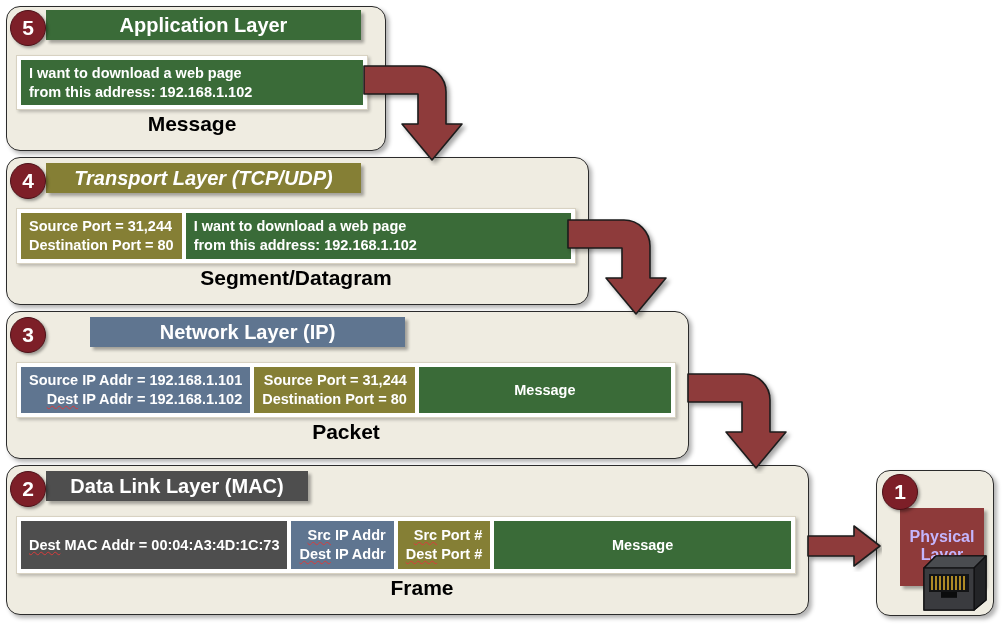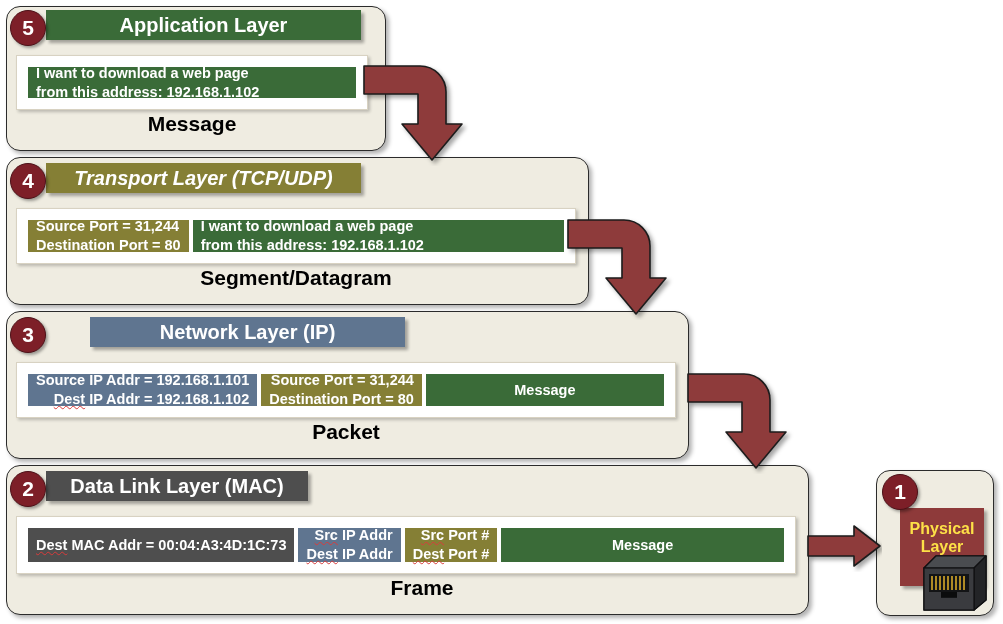--- a/index.html
+++ b/index.html
@@ -67,21 +67,21 @@
   
   .pdu {
     position: absolute;
     background: #ffffff;
     border: 1px solid #d8d2c2;
     box-shadow: 2px 2px 3px rgba(0,0,0,0.22);
     box-sizing: border-box;
     display: flex;
     flex-direction: row;
     align-items: stretch;
-    padding: 11px;
+    padding: 4px;
     gap: 4px;
   }
   .field {
     color: #ffffff;
     font-size: 14.5px;
     font-weight: bold;
     display: flex;
     flex-direction: column;
     justify-content: center;
     box-sizing: border-box;
@@ -119,28 +119,28 @@
   .c-gray   { background: #4e4e4e; }
 
   
   .elbow { position: absolute; z-index: 7; }
   .harrow { position: absolute; z-index: 7; }
 
   
   .phys-block {
     position: absolute;
     background: #8e3a3a;
-    color: #fde047;
+    color: #c4b5fd;
     font-size: 16px;
     font-weight: bold;
     text-align: center;
     line-height: 1.15;
     box-shadow: 3px 3px 3px rgba(0,0,0,0.32);
     box-sizing: border-box;
-    padding-top: 12px;
+    padding-top: 20px;
   }
   .jack { position: absolute; z-index: 8; }
 </style>
 </head>
 <body>
 
 <div id="stage">
 
   <div class="layer-panel" style="left:6px; top:6px; width:380px; height:145px;">
   </div>

